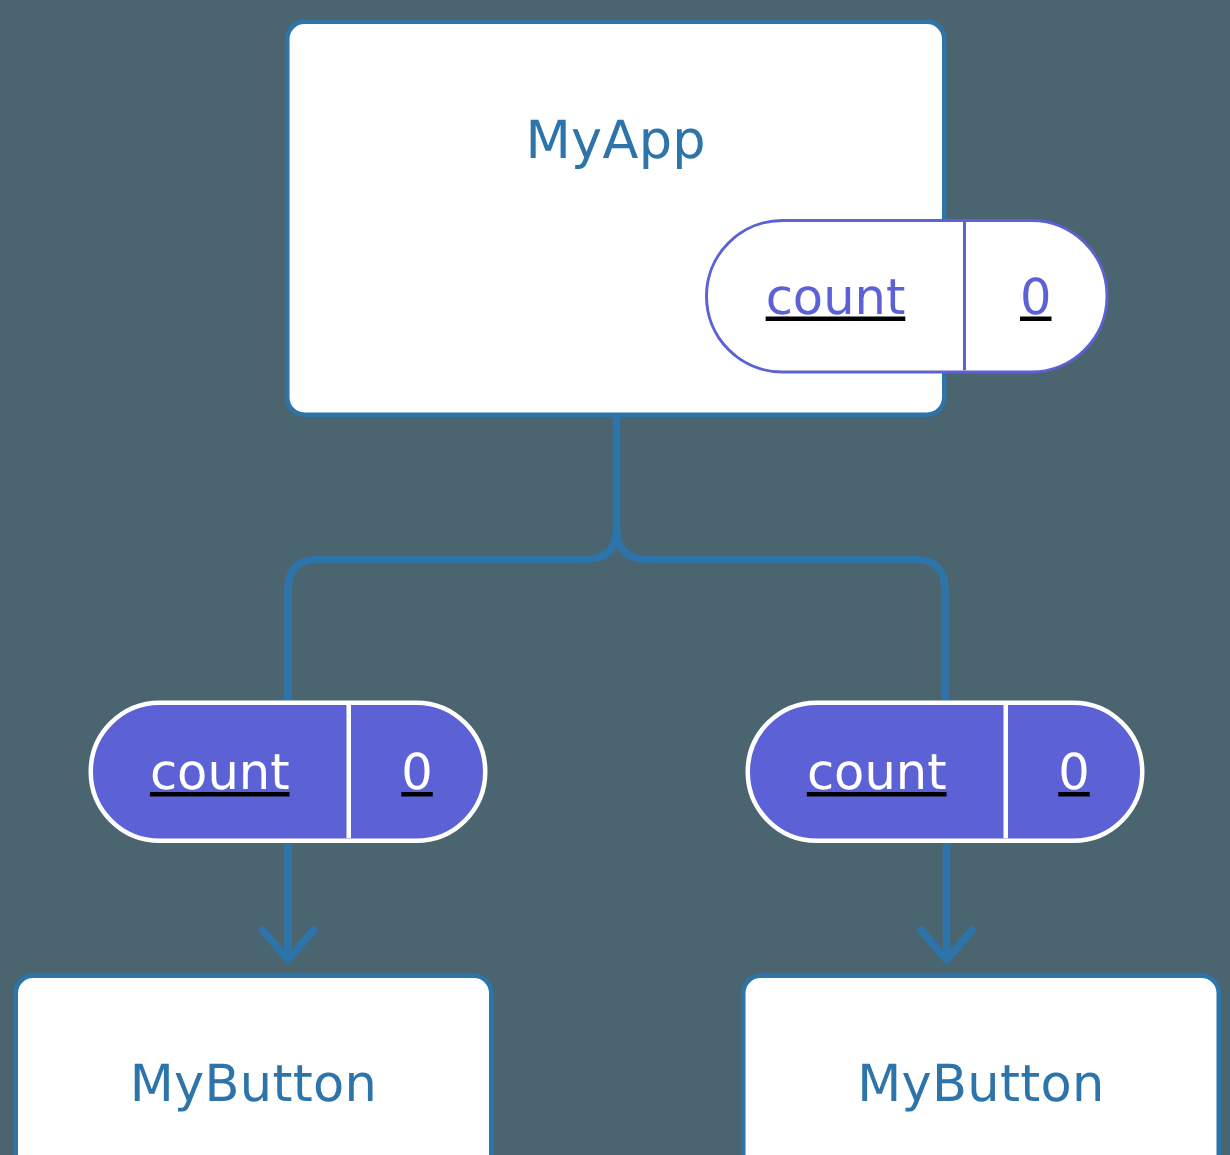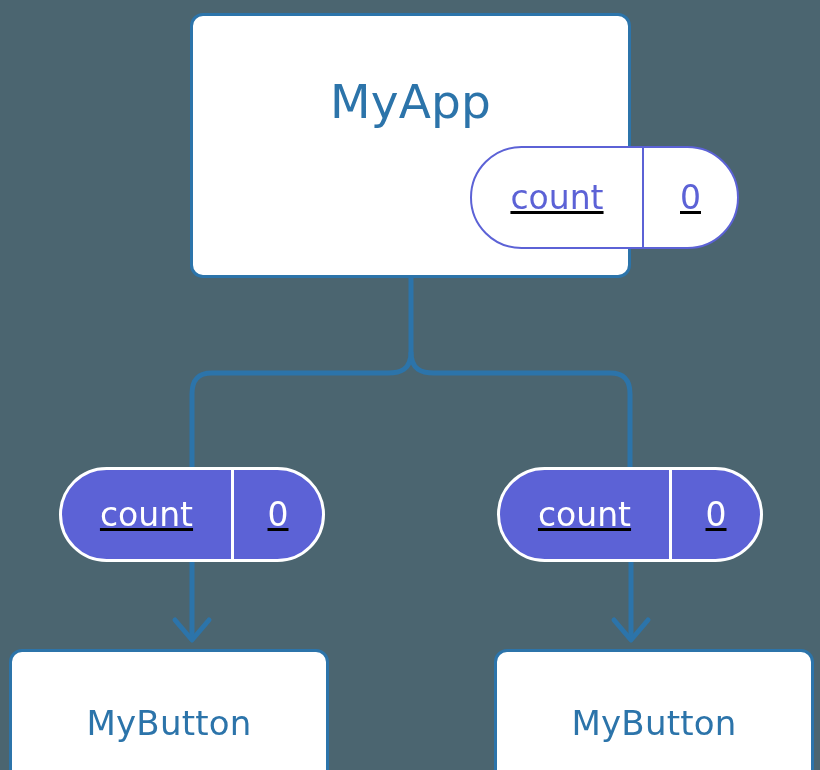--- a/index.html
+++ b/index.html
@@ -29,21 +29,21 @@
   
   .card {
     position: absolute;
     background: #ffffff;
     border: 3px solid #2c74aa;
     border-radius: 13px;
     box-sizing: border-box;
   }
   .card-title {
     color: #2c74aa;
-    font-size: 47px;
+    font-size: 35px;
     letter-spacing: 0.2px;
     text-align: center;
     white-space: nowrap;
   }
 
   #app-card {
     left: 190px;
     top: 13px;
     width: 441px;
     height: 265px;

